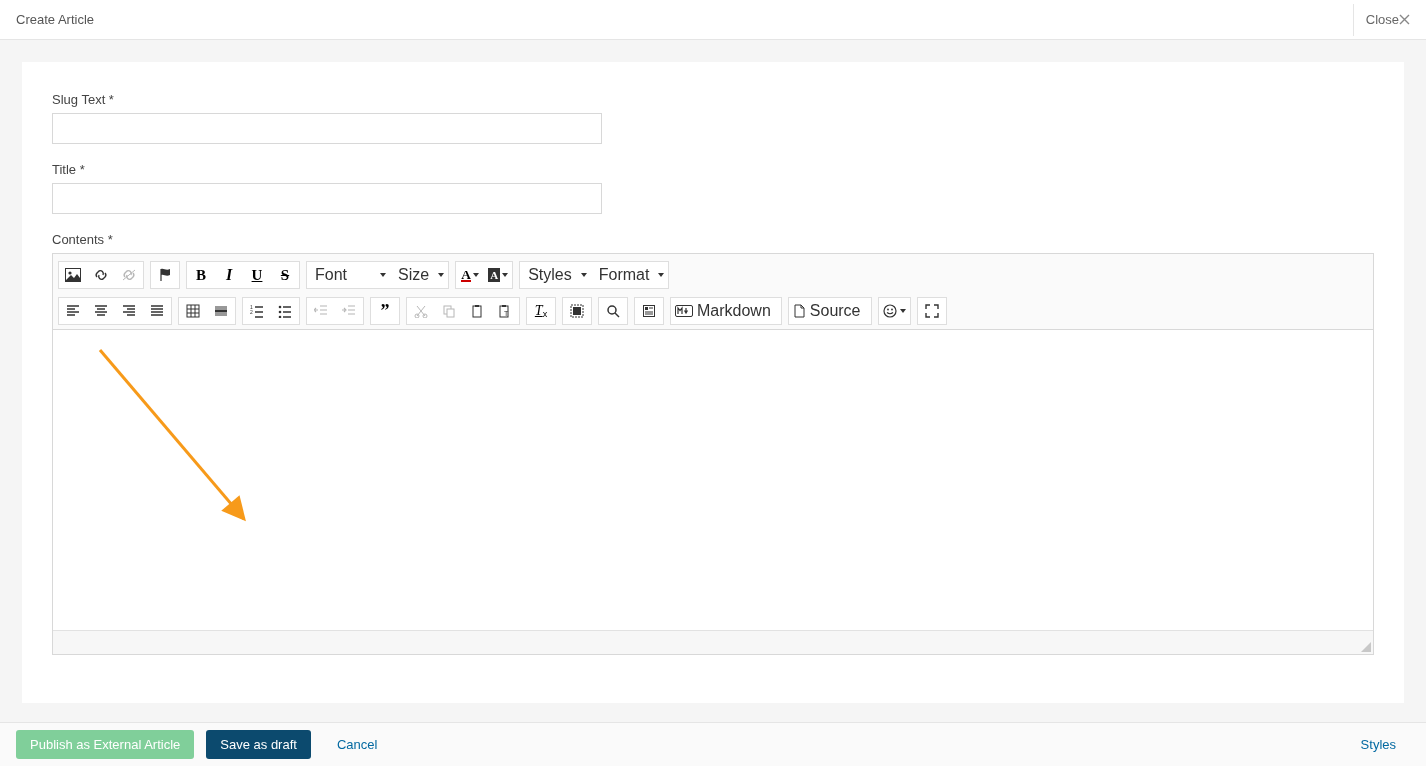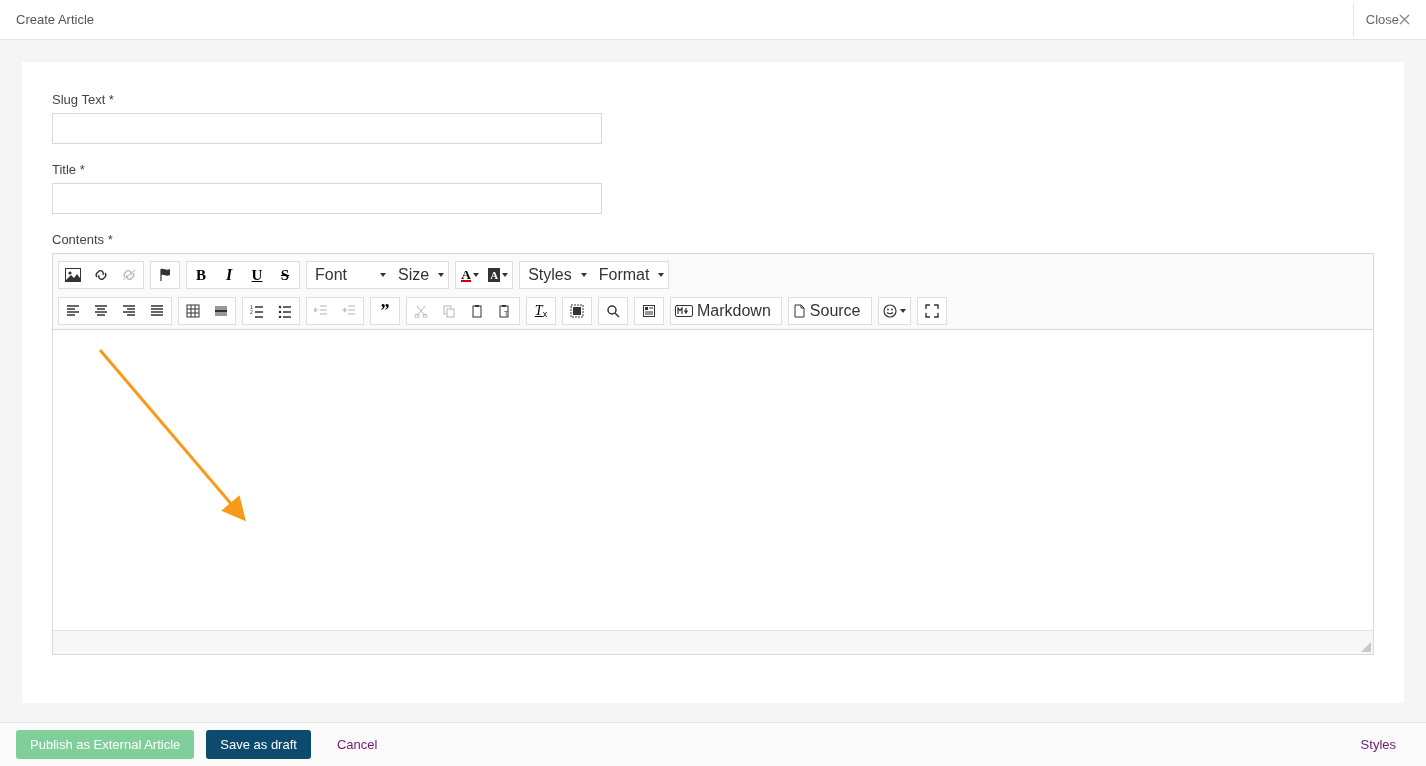--- a/index.html
+++ b/index.html
@@ -23,21 +23,21 @@
   .tool-btn svg { display:block; }
   .editor-body { position:relative; height:300px; background:#fff; }
   .editor-footer { height:24px; background:#f7f7f7; border-top:1px solid #e2e2e2; position:relative; }
   .editor-footer::after { content:""; position:absolute; right:2px; bottom:2px; width:0;height:0; border-left:10px solid transparent; border-bottom:10px solid #999; opacity:.5; }
   .arrow-annot { position:absolute; left:41px; top:14px; pointer-events:none; }
 
   .footer-bar { position:fixed; bottom:0; left:0; right:0; background:#fafafa; border-top:1px solid #e5e5e5; height:44px; display:flex; align-items:center; padding:0 16px; gap:12px; }
   .btn { border:none; border-radius:3px; padding:7px 14px; font-size:13px; cursor:pointer; }
   .btn-green { background:#80cf9a; color:#fff; }
   .btn-blue  { background:#0c4a6e; color:#fff; }
-  .btn-link  { background:transparent; color:#701a75; }
+  .btn-link  { background:transparent; color:#0369a1; }
   .footer-spacer { flex:1; }
 </style>
 </head>
 <body>
 
 <div class="top-bar">
   <span>Create Article</span>
   <div class="close">
     <span>Close</span>
     <svg width="11" height="11" viewBox="0 0 11 11">

